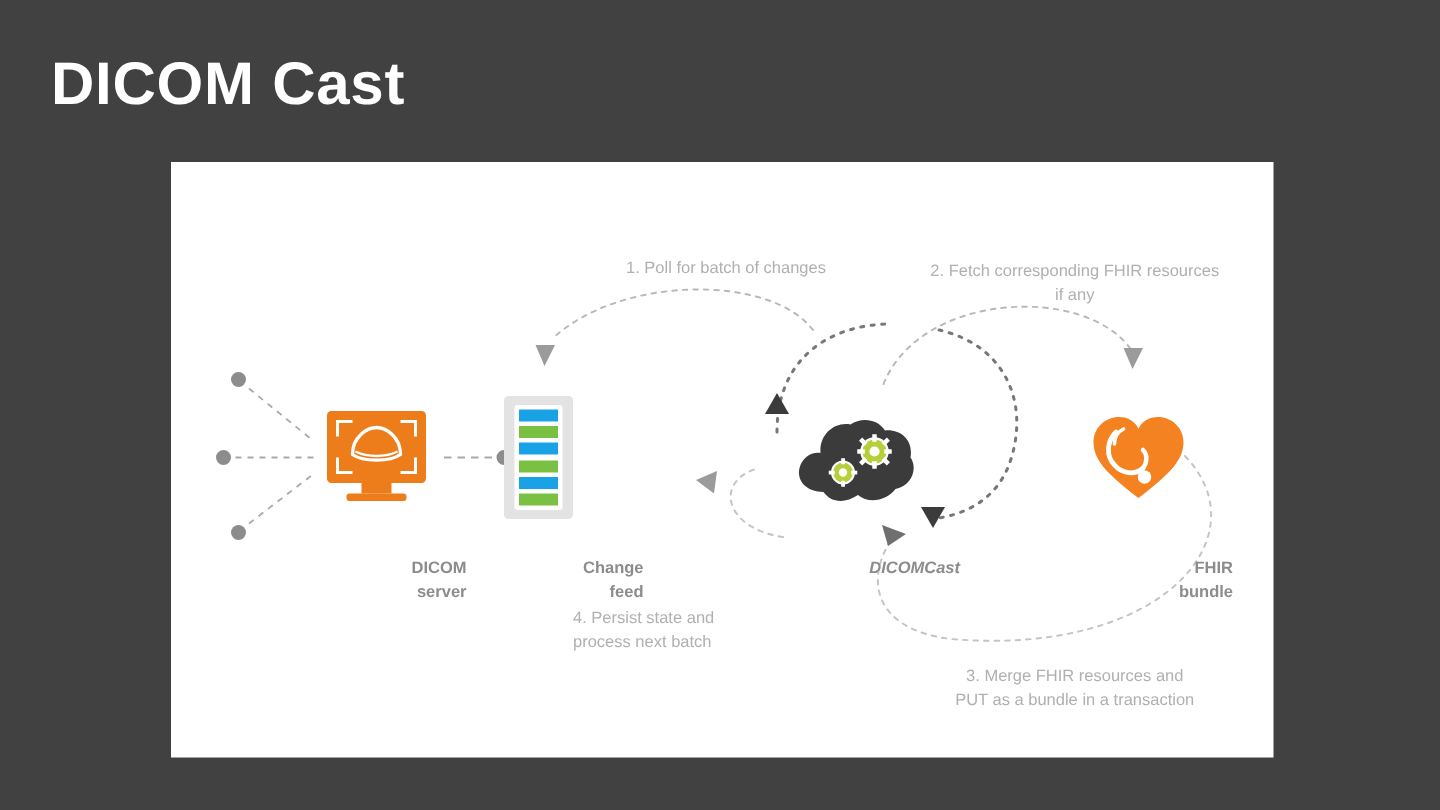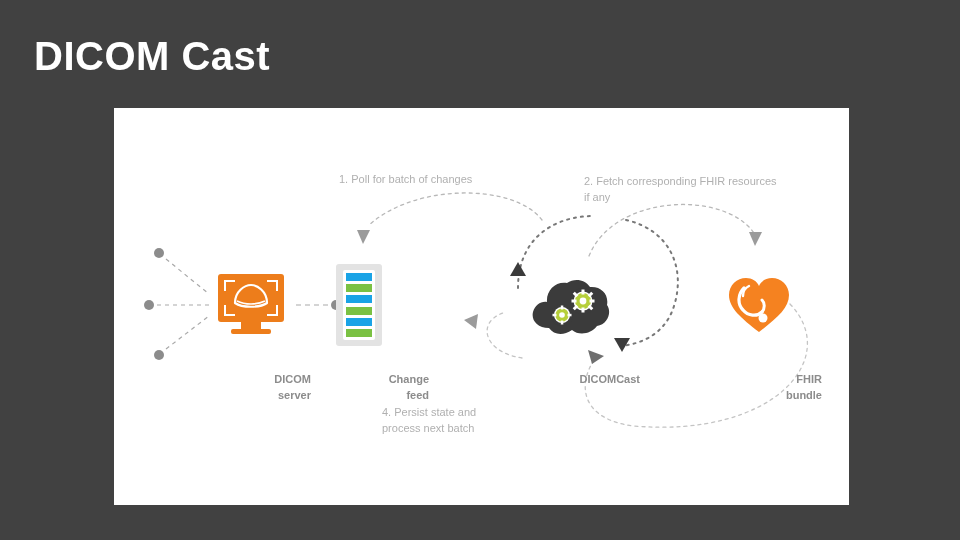--- a/index.html
+++ b/index.html
@@ -35,20 +35,21 @@
     position:absolute;
     text-align:right;
     color:#8c8c8c;
     font-size:11px;
     font-weight:bold;
     line-height:1.45;
     white-space:pre-line;
   }
   .step-label{
     position:absolute;
+    text-align:center;
     color:#b0b0b0;
     font-size:11px;
     line-height:1.45;
     white-space:pre-line;
   }
 
   svg.layer{position:absolute;left:0;top:0;width:735px;height:397px;overflow:visible;}
 
   
   .monitor{
@@ -179,38 +180,40 @@
         <circle cx="35" cy="41" r="6.6" fill="#b6cf3a"></circle>
         <circle cx="35" cy="41" r="2.8" fill="#ffffff"></circle>
         <g fill="#ffffff">
           <rect x="33.8" y="31.5" width="2.5" height="4"></rect>
             <rect x="33.8" y="46.5" width="2.5" height="4"></rect>
           <rect x="25.5" y="39.8" width="4" height="2.5"></rect>
             <rect x="40.5" y="39.8" width="4" height="2.5"></rect>
         </g>
       </svg>
     </div>
-    <div class="node-label" style="left:386px;top:264px;width:140px;">DICOMCast</div>
+    <div class="node-label" style="left:386px;top:264px;width:140px;font-style:italic;">DICOMCast</div>
 
     <div class="node" style="left:611px;top:166px;">
       <svg width="68" height="62" viewBox="0 0 68 62">
         <path d="M 34 58 C 16 44 4 34 4 21 C 4 11 12 4 21 4 C 27 4 32 7 34 12 C 36 7 41 4 47 4
                  C 56 4 64 11 64 21 C 64 34 52 44 34 58 Z" fill="#f58220"></path>
         <path d="M 19 14 C 13 20 12 30 18 36 C 23 42 32 43 37 38" fill="none" stroke="#ffffff" stroke-width="3.2" stroke-linecap="round"></path>
         <path d="M 37 38 C 40 34 40 29 37 26" fill="none" stroke="#ffffff" stroke-width="3" stroke-linecap="round"></path>
         <circle cx="38" cy="44" r="4.5" fill="#ffffff"></circle>
         <path d="M 24 12 C 20 14 18 18 18 22" fill="none" stroke="#ffffff" stroke-width="2.4" stroke-linecap="round"></path>
       </svg>
     </div>
     <div class="node-label" style="left:578px;top:264px;width:130px;">FHIR
 bundle</div>
 
     <div class="step-label" style="left:225px;top:64px;width:290px;">1. Poll for batch of changes</div>
 
     <div class="step-label" style="left:470px;top:66px;width:265px;">2. Fetch corresponding  FHIR resources
 if any</div>
 
+    <div class="step-label" style="left:470px;top:336px;width:265px;">3. Merge FHIR resources and
+PUT as a bundle in a transaction</div>
 
     <div class="step-label" style="left:268px;top:253px;width:160px;text-align:left;margin-top:44px;">4. Persist state and
 process next batch</div>
 
   </div>
 </div>
 
 </body></html>

